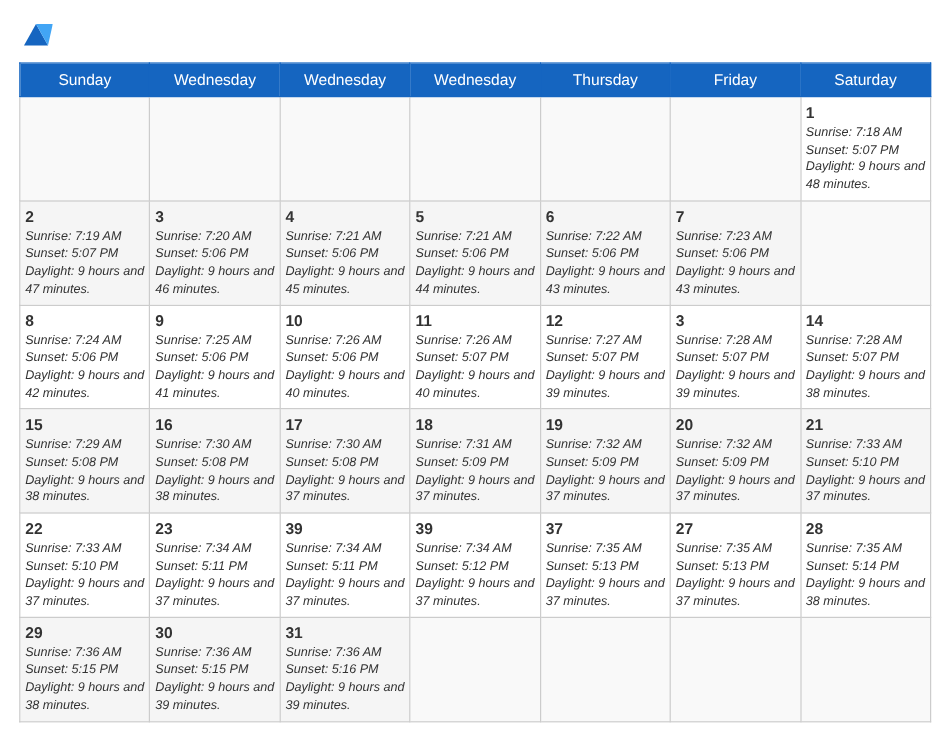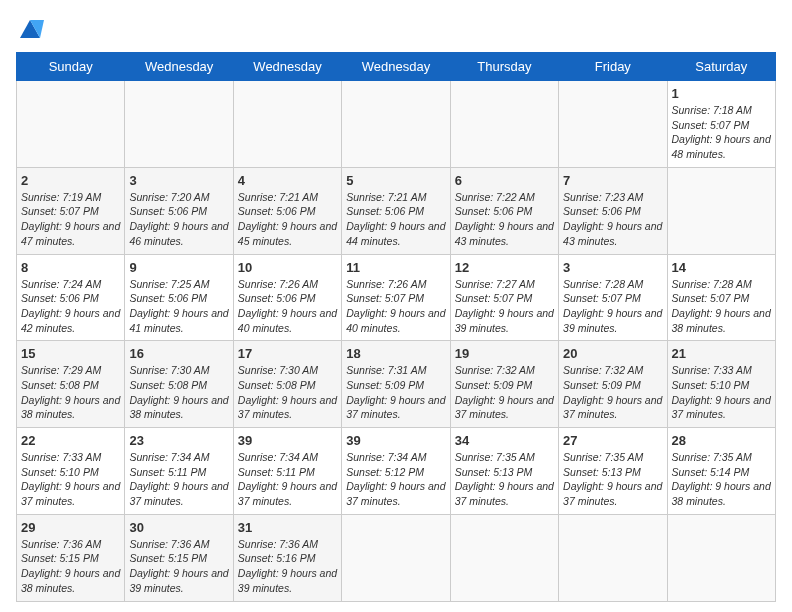--- a/index.html
+++ b/index.html
@@ -279,21 +279,21 @@
           Sunrise: 7:34 AM<br>Sunset: 5:11 PM<br>Daylight: 9 hours and 37 minutes.
         </div>
       </td>
         <td>
         <span class="day-num">39</span>
         <div class="day-info">
           Sunrise: 7:34 AM<br>Sunset: 5:12 PM<br>Daylight: 9 hours and 37 minutes.
         </div>
       </td>
         <td>
-        <span class="day-num">34</span>
+        <span class="day-num">37</span>
         <div class="day-info">
           Sunrise: 7:35 AM<br>Sunset: 5:13 PM<br>Daylight: 9 hours and 37 minutes.
         </div>
       </td>
         <td>
         <span class="day-num">27</span>
         <div class="day-info">
           Sunrise: 7:35 AM<br>Sunset: 5:13 PM<br>Daylight: 9 hours and 37 minutes.
         </div>
       </td>

